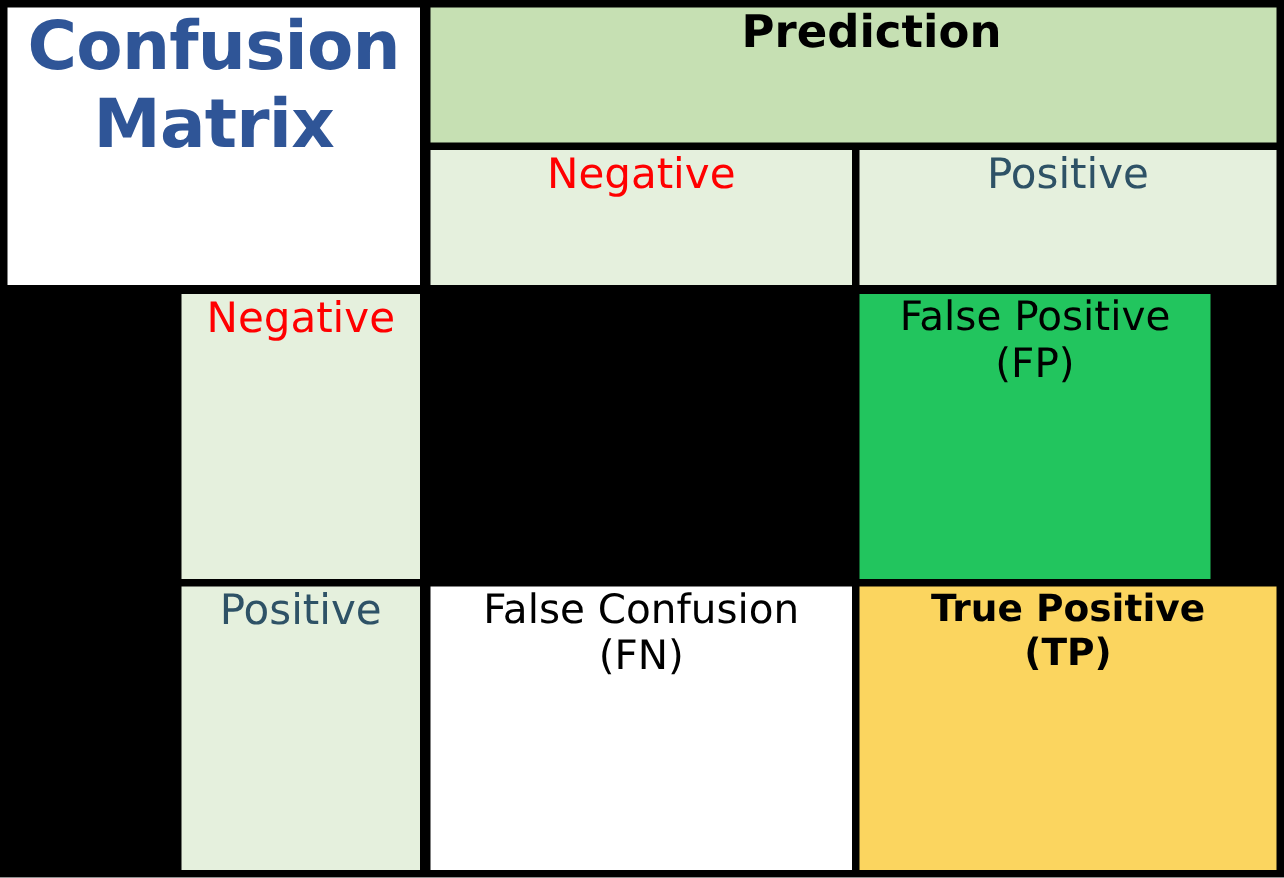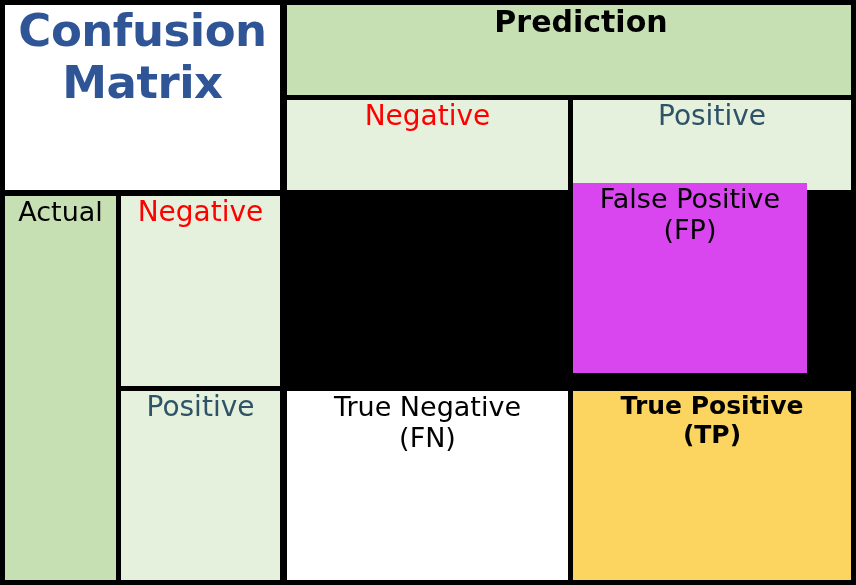--- a/index.html
+++ b/index.html
@@ -113,24 +113,24 @@
     left: 287px;
     top: 196px;
     width: 281px;
     height: 190px;
     background: #FBD55F;
     font-size: 29px;
     font-weight: bold;
   }
   .cell-fp {
     left: 573px;
-    top: 183px;
+    top: 196px;
     width: 234px;
     height: 190px;
-    background: #d946ef;
+    background: #22c55e;
     font-size: 27px;
     font-weight: normal;
   }
   .cell-fn {
     left: 287px;
     top: 391px;
     width: 281px;
     height: 189px;
     background: #ffffff;
     font-size: 27px;
@@ -166,40 +166,37 @@
   </div>
 
   <div class="cell cell-pred-neg">
     <span class="cell-text">Negative</span>
   </div>
 
   <div class="cell cell-pred-pos">
     <span class="cell-text">Positive</span>
   </div>
 
-  <div class="cell cell-actual-header">
-    <span class="cell-text">Actual</span>
-  </div>
 
   <div class="cell cell-actual-neg">
     <span class="cell-text">Negative</span>
   </div>
 
   <div class="cell cell-actual-pos">
     <span class="cell-text">Positive</span>
   </div>
 
 
   <div class="cell cell-fp">
     <span class="cell-text">False Positive
 (FP)</span>
   </div>
 
   <div class="cell cell-fn">
-    <span class="cell-text">True Negative
+    <span class="cell-text">False Confusion
 (FN)</span>
   </div>
 
   <div class="cell cell-tp">
     <span class="cell-text">True Positive
 (TP)</span>
   </div>
 
 </div>
 

